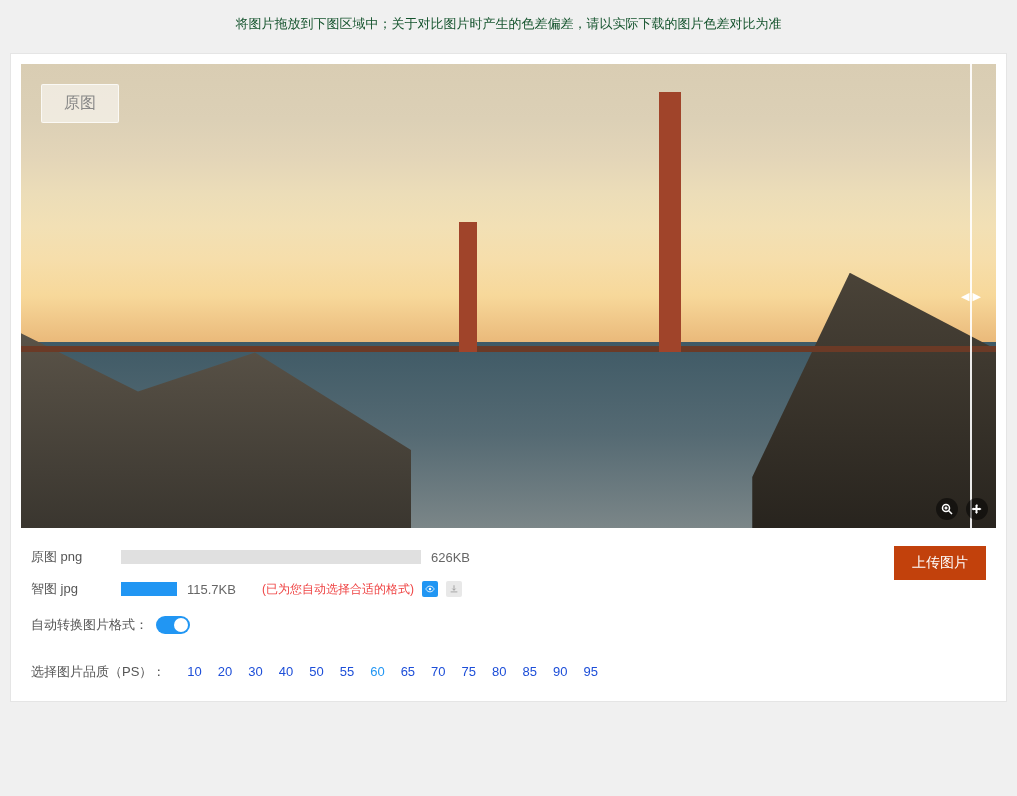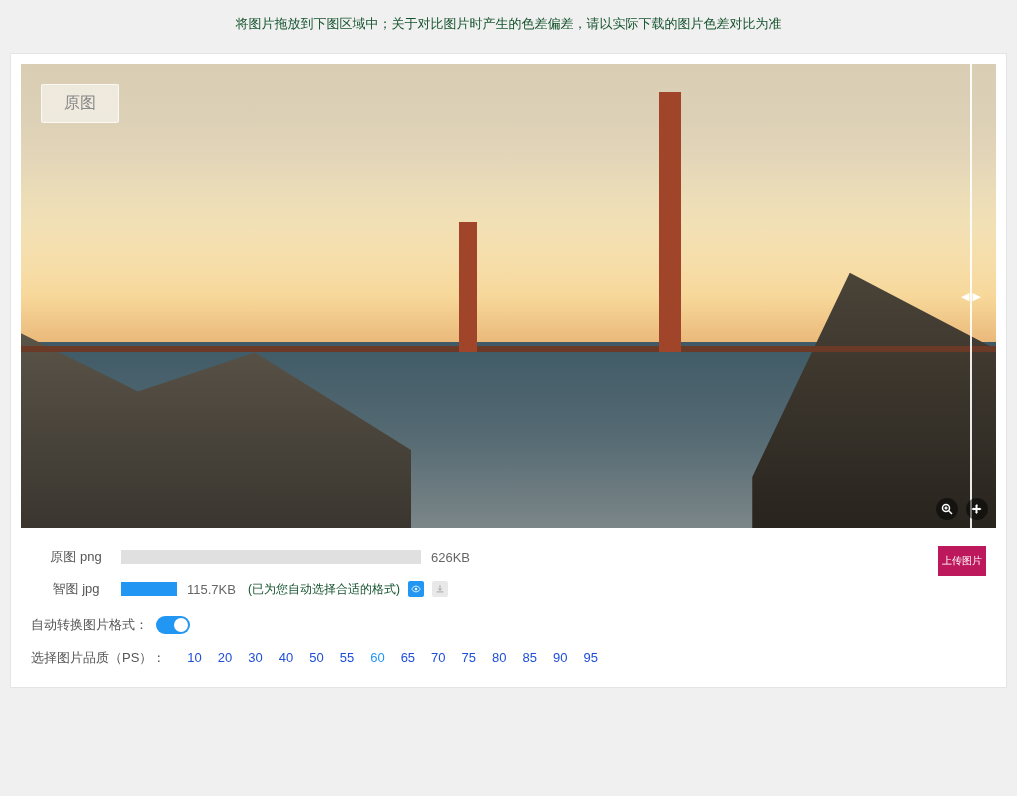--- a/index.html
+++ b/index.html
@@ -131,66 +131,65 @@
     .results {
       padding: 20px 10px 10px;
       position: relative;
     }
     .row {
       display: flex;
       align-items: center;
       margin-bottom: 14px;
       font-size: 13px;
       color: #555;
-      text-align: center;
     }
     .row .label {
       width: 90px;
     }
     .bar {
       height: 14px;
     }
     .bar.gray { background: #e0e0e0; }
     .bar.blue { background: #2196f3; }
     .bar.orange { background: #ff5722; }
     .size {
       margin-left: 10px;
       color: #666;
     }
     .hint {
-      margin-left: 12px;
-      color: #14532d;
+      margin-left: 26px;
+      color: #ef4444;
       font-size: 12px;
     }
     .mini-icon {
       width: 16px; height: 16px;
       background: #e8e8e8;
       border-radius: 2px;
       margin-left: 8px;
       display: inline-flex;
       align-items: center;
       justify-content: center;
       font-size: 10px;
       color: #999;
       cursor: pointer;
     }
     .mini-icon.blue { background: #2196f3; color: #fff; }
     .upload-btn {
       position: absolute;
       right: 10px;
       top: 18px;
-      background: #be185d;
+      background: #c2410c;
       color: #fff;
-      font-size: 10px;
+      font-size: 14px;
       border: none;
-      padding: 8px 4px;
+      padding: 8px 18px;
       cursor: pointer;
     }
     .toggle-row {
-      margin: 18px 0 14px;
+      margin: 18px 0 28px;
       font-size: 13px;
       color: #555;
       display: flex;
       align-items: center;
     }
     .toggle {
       position: relative;
       width: 34px; height: 18px;
       background: #2196f3;
       border-radius: 9px;

